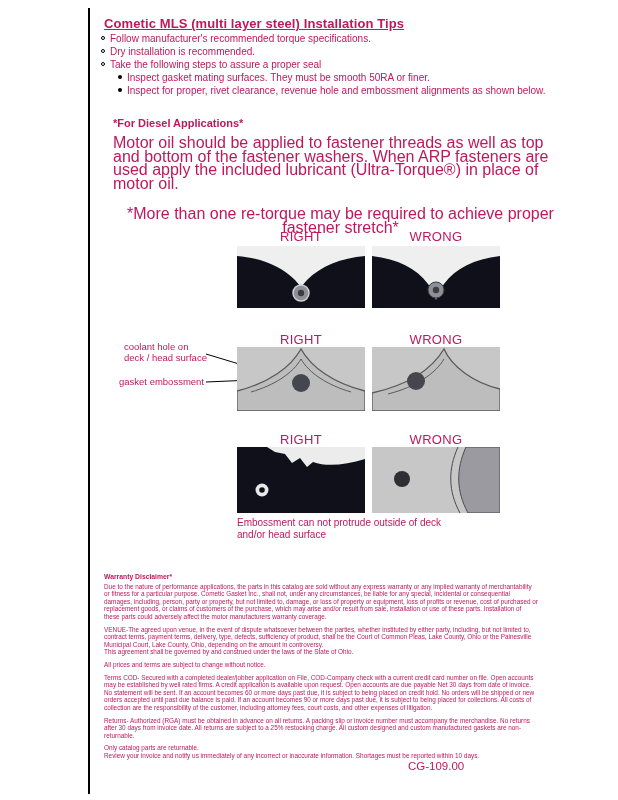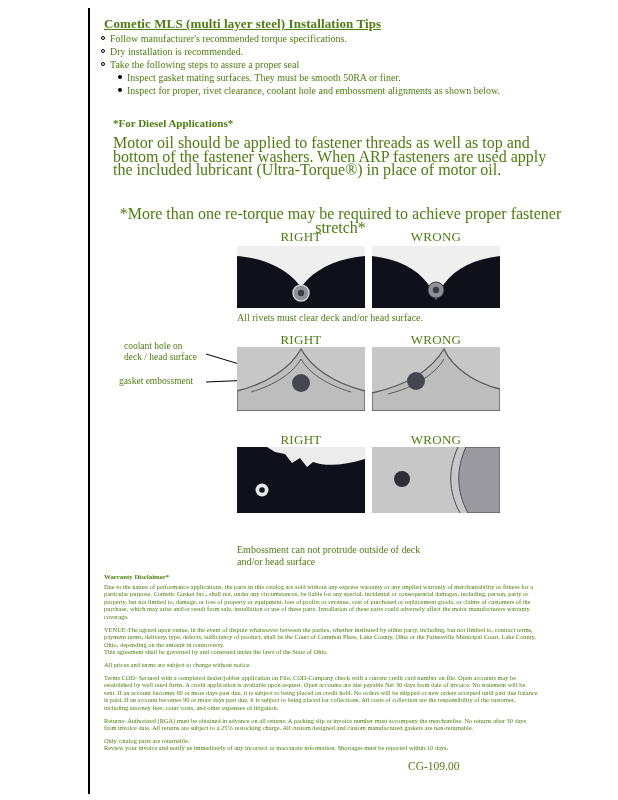--- a/index.html
+++ b/index.html
@@ -1,20 +1,20 @@
 <!DOCTYPE html>
 <html><head>
 <meta charset="utf-8">
 <style>
   * { margin:0; padding:0; box-sizing:border-box; }
   html,body { background:#fff; }
   .page {
     position:relative; width:618px; height:800px; margin:0 auto;
-    background:#fff; color:#4d7c0f;
-    font-family:Liberation Serif, serif;
+    background:#fff; color:#be185d;
+    font-family:Liberation Sans, sans-serif;
     overflow:hidden;
   }
   .left-rule { position:absolute; left:88px; top:8px; width:2px; height:786px; background:#000; }
 
   .title {
     position:absolute; left:104px; top:16px;
     font-size:13px; font-weight:bold; text-decoration:underline;
     letter-spacing:0.1px;
   }
 
@@ -45,21 +45,21 @@
   .r3 { top:447px; height:66px; }
   .colL { left:237px; }
   .colR { left:372px; }
   .h1row { top:229px; }
   .h2row { top:332px; }
   .h3row { top:432px; }
 
   .caption { position:absolute; left:237px; font-size:10px; line-height:12px; }
   .cap1 { top:312px; }
   .cap2 { top:414px; }
-  .cap3 { top:544px; width:240px; }
+  .cap3 { top:517px; width:240px; }
 
   .ptr-label { position:absolute; font-size:9.5px; line-height:11px; }
   .lbl-coolant { left:124px; top:341px; }
   .lbl-emboss  { left:119px; top:376px; }
   .pointer-lines { position:absolute; left:206px; top:346px; width:95px; height:42px; pointer-events:none; }
 
   .prewrap { white-space:pre-line; }
 
   .legal { position:absolute; left:104px; top:573px; width:434px; font-size:6.4px; line-height:7.6px; }
   .legal-heading { font-size:6.8px; font-weight:bold; margin-bottom:2px; }
@@ -87,21 +87,21 @@
     <div class="tip">
       <span class="o-marker"></span>
       <span>Take the following steps to assure a proper seal</span>
     </div>
     <div class="tip sub">
       <span class="f-marker"></span>
       <span>Inspect gasket mating surfaces.  They must be smooth 50RA or finer.</span>
     </div>
     <div class="tip sub">
       <span class="f-marker"></span>
-      <span>Inspect for proper, rivet clearance, coolant hole and embossment alignments as shown below.</span>
+      <span>Inspect for proper, rivet clearance, revenue hole and embossment alignments as shown below.</span>
     </div>
   </div>
 
   <div class="diesel-heading">*For Diesel Applications*</div>
   <p class="para para1">Motor oil should be applied to fastener threads as well as top and bottom of the fastener washers. When ARP fasteners are used apply the included lubricant (Ultra-Torque®) in place of motor oil.</p>
   <p class="para note">*More than one re-torque may be required to achieve proper fastener stretch*</p>
 
   <div class="col-header h1row colL">RIGHT</div>
   <div class="col-header h1row colR">WRONG</div>
 
@@ -115,21 +115,20 @@
     </svg>
   </div>
   <div class="diag r1 colR">
     <svg viewBox="0 0 128 62" preserveAspectRatio="none">
       <rect width="128" height="62" fill="#10101a"></rect>
       <path d="M0,0 H128 V10 C102,13 84,22 72,38 C68,43 66,48 64,54 C62,48 60,43 56,38 C44,22 26,13 0,10 Z" fill="#efefef"></path>
       <circle cx="64" cy="44" r="8" fill="#8f8f97" stroke="#3a3a40" stroke-width="1"></circle>
       <circle cx="64" cy="44" r="3.2" fill="#3c3c42"></circle>
     </svg>
   </div>
-  <div class="caption cap1">All rivets must clear deck and/or head surface.</div>
 
   <div class="col-header h2row colL">RIGHT</div>
   <div class="col-header h2row colR">WRONG</div>
 
   <div class="ptr-label lbl-coolant prewrap">coolant hole on
 deck / head surface</div>
   <div class="ptr-label lbl-emboss">gasket embossment</div>
   <svg class="pointer-lines" viewBox="0 0 95 42">
     <line x1="0" y1="8" x2="86" y2="34" stroke="#000" stroke-width="1"></line>
     <line x1="0" y1="36" x2="70" y2="33" stroke="#000" stroke-width="1"></line>

